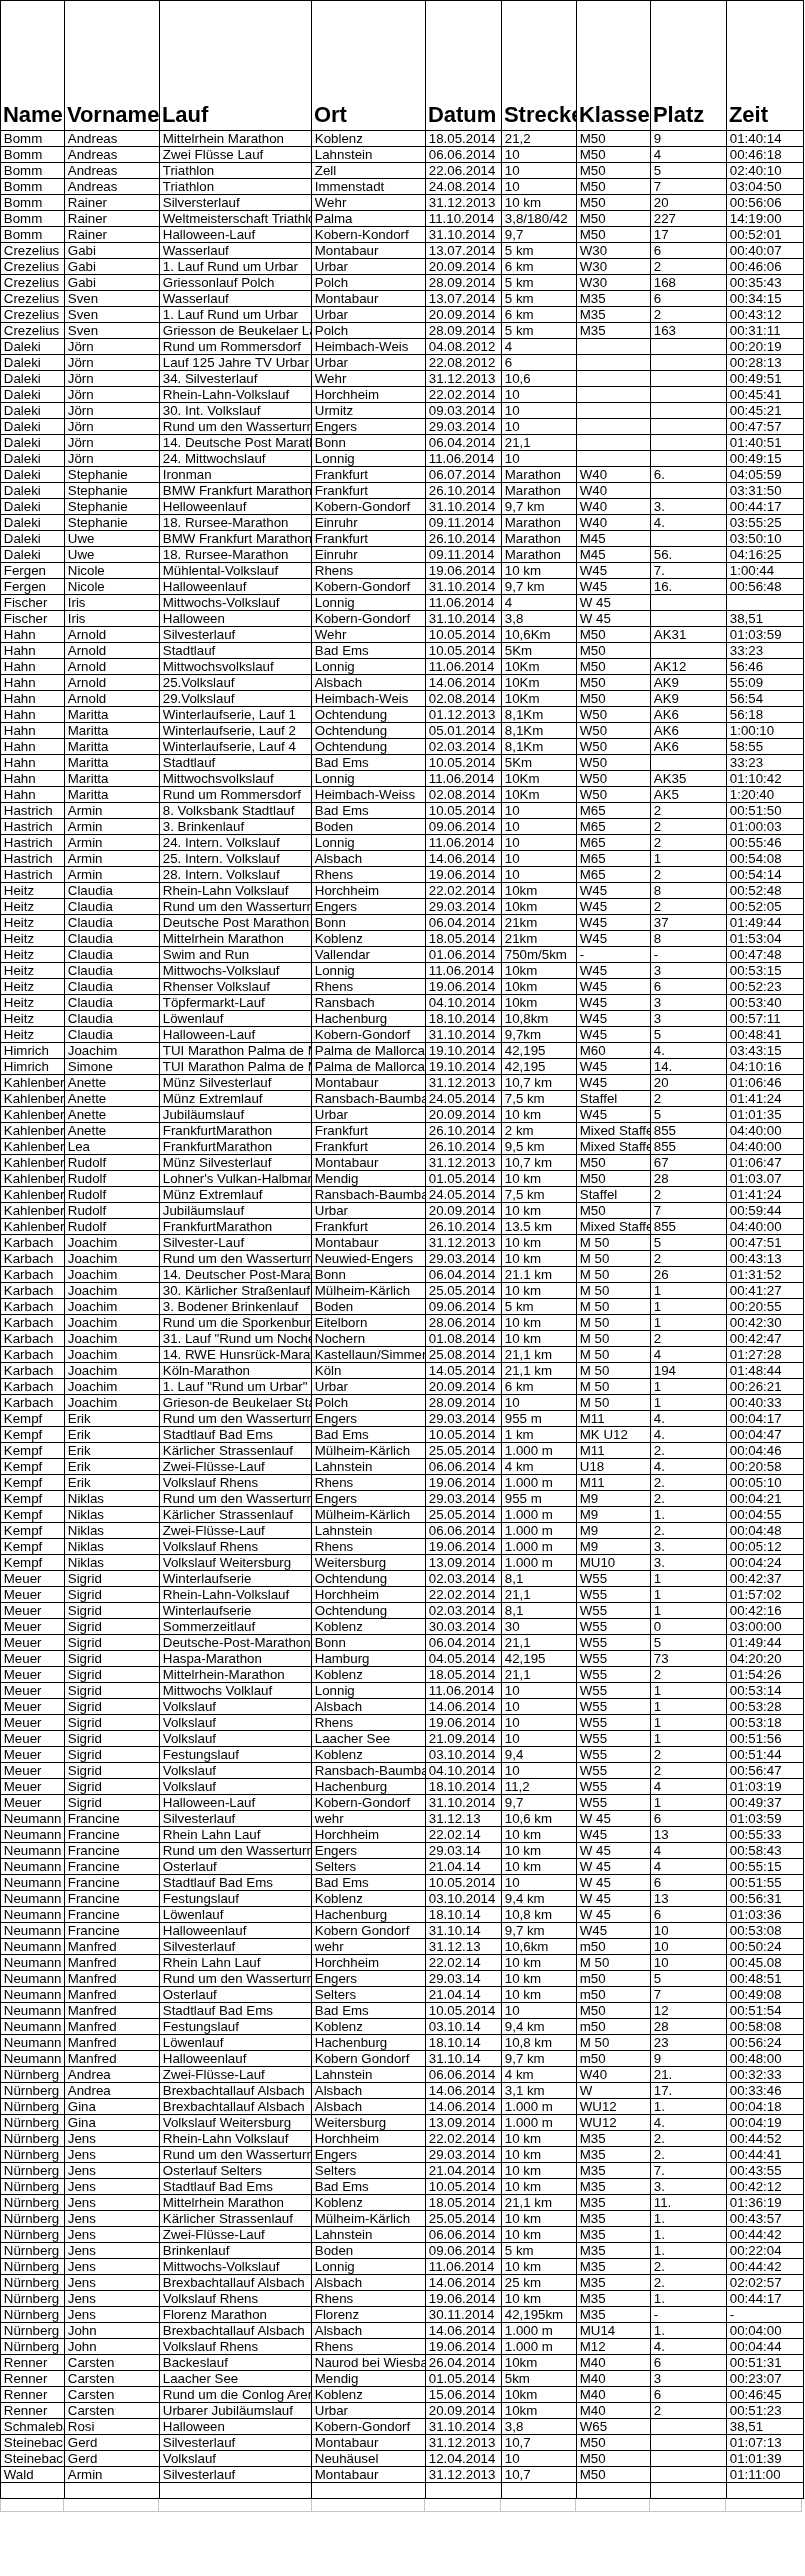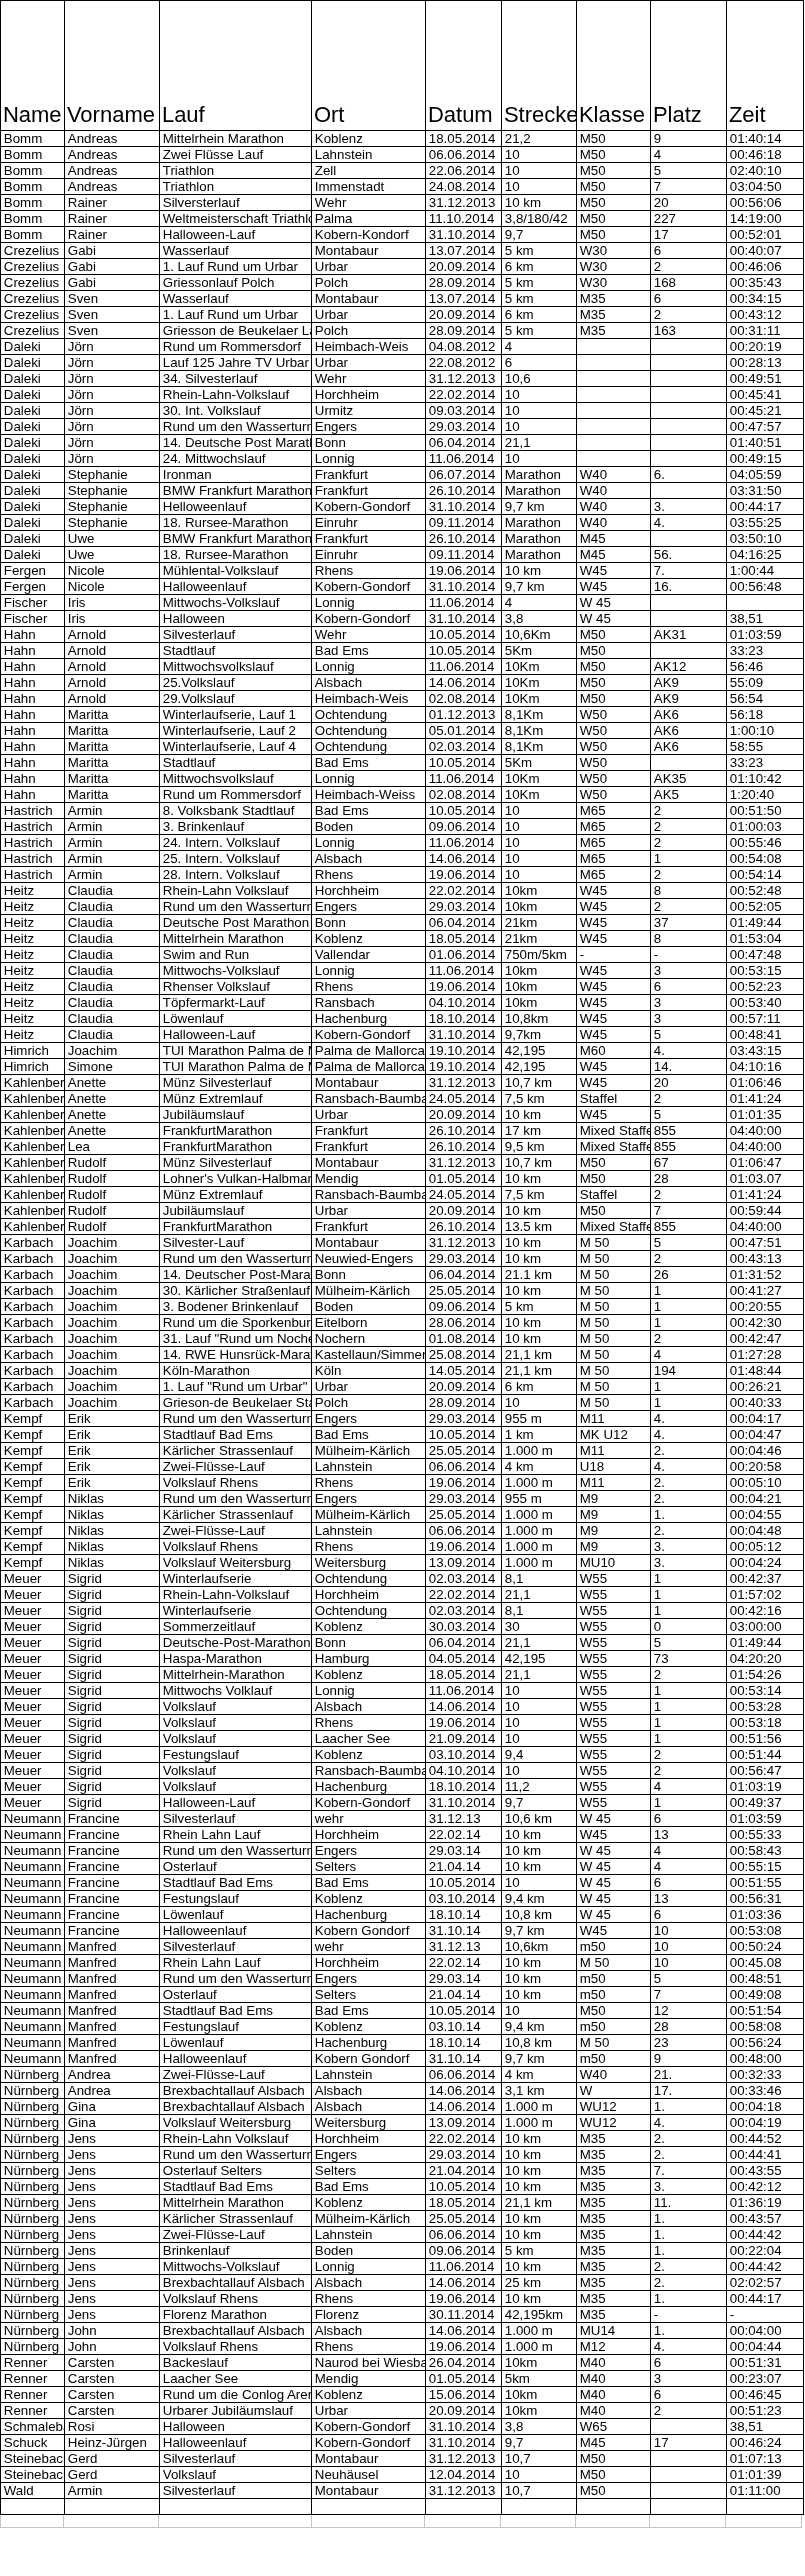--- a/index.html
+++ b/index.html
@@ -22,21 +22,21 @@
     border: 0.9px solid #000000;
     white-space: nowrap;
     overflow: hidden;
     text-align: left;
     font-family: "Liberation Sans", sans-serif;
   }
   table.results th {
     height: 127px;
     vertical-align: bottom;
     font-size: 22px;
-    font-weight: normal;
+    font-weight: bold;
     padding: 0 0 1.9px 1.9px;
     background: #ffffff;
   }
   table.results td {
     height: 15px;
     font-size: 13.3px;
     line-height: 15px;
     padding: 0 0.9px 0 2.8px;
     background: #ffffff;
   }
@@ -766,21 +766,21 @@
           <td>W45</td>
           <td>5</td>
           <td>01:01:35</td>
         </tr>
         <tr>
           <td>Kahlenberg</td>
           <td>Anette</td>
           <td>FrankfurtMarathon</td>
           <td>Frankfurt</td>
           <td>26.10.2014</td>
-          <td>17 km</td>
+          <td>2 km</td>
           <td>Mixed Staffel</td>
           <td>855</td>
           <td>04:40:00</td>
         </tr>
         <tr>
           <td>Kahlenberg</td>
           <td>Lea</td>
           <td>FrankfurtMarathon</td>
           <td>Frankfurt</td>
           <td>26.10.2014</td>
@@ -1661,31 +1661,20 @@
         <tr>
           <td>Schmalebach</td>
           <td>Rosi</td>
           <td>Halloween</td>
           <td>Kobern-Gondorf</td>
           <td>31.10.2014</td>
           <td>3,8</td>
           <td>W65</td>
           <td></td>
           <td>38,51</td>
-        </tr>
-        <tr>
-          <td>Schuck</td>
-          <td>Heinz-Jürgen</td>
-          <td>Halloweenlauf</td>
-          <td>Kobern-Gondorf</td>
-          <td>31.10.2014</td>
-          <td>9,7</td>
-          <td>M45</td>
-          <td>17</td>
-          <td>00:46:24</td>
         </tr>
         <tr>
           <td>Steinebach</td>
           <td>Gerd</td>
           <td>Silvesterlauf</td>
           <td>Montabaur</td>
           <td>31.12.2013</td>
           <td>10,7</td>
           <td>M50</td>
           <td></td>

